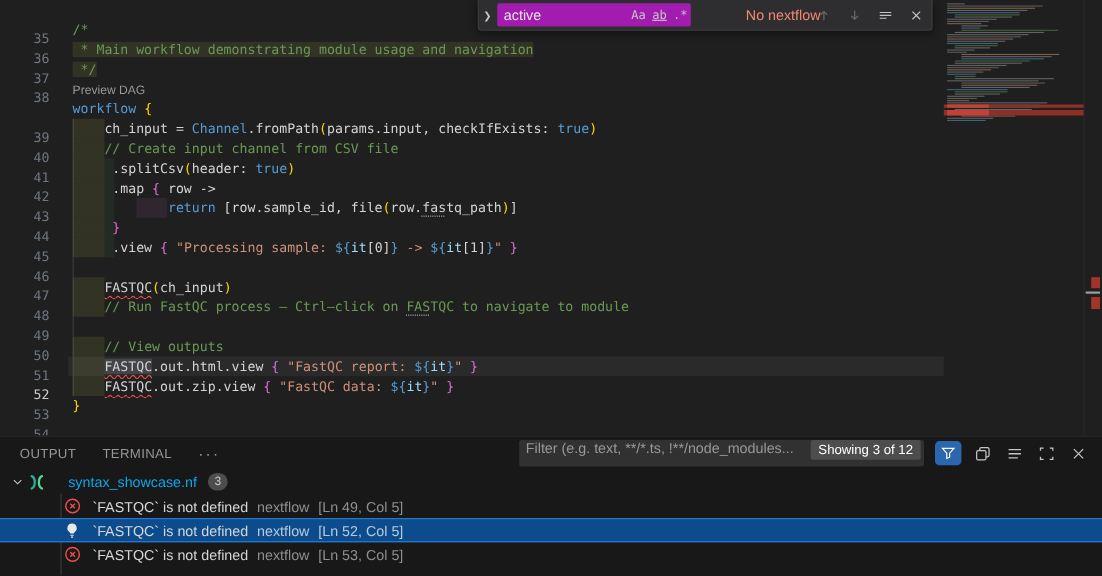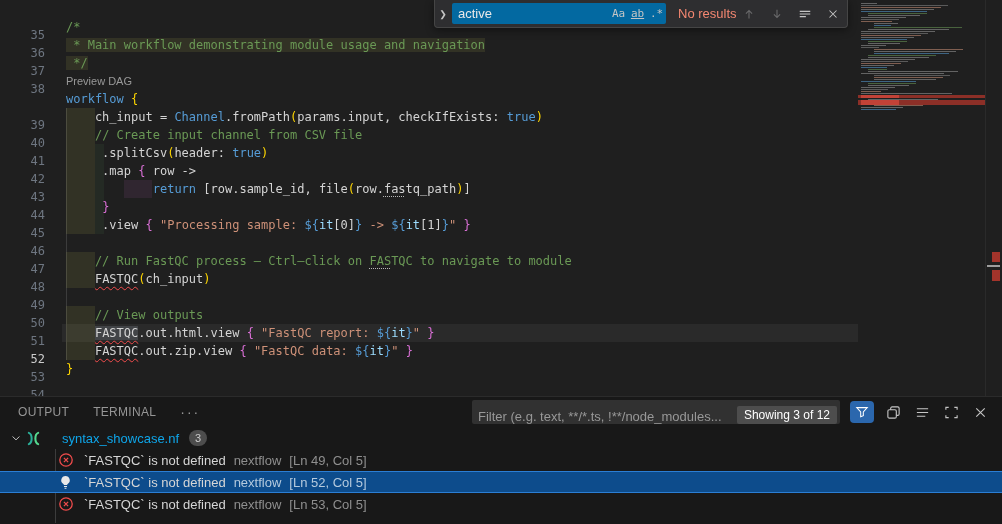--- a/index.html
+++ b/index.html
@@ -36,21 +36,21 @@
   .mm-err{position:absolute;left:0;width:127px;}
   .ruler{position:absolute;left:985px;top:0;width:17px;height:396px;border-left:1px solid rgba(255,255,255,0.05);}
   .ruler-mark{position:absolute;}
 
   
   .find{position:absolute;left:434px;top:0;width:414px;height:28px;background:#2e2e30;
         border:1px solid #454545;border-top:none;border-radius:0 0 4px 4px;
         box-shadow:0 2px 8px rgba(0,0,0,0.45);box-sizing:border-box;}
   .find-toggle{position:absolute;left:0;top:0;width:16px;height:100%;display:flex;align-items:center;
         justify-content:center;color:#c5c5c5;font-size:9px;cursor:pointer;}
-  .find-inputbox{position:absolute;left:17px;top:3px;width:214px;height:21px;background:#0369a1;
+  .find-inputbox{position:absolute;left:17px;top:3px;width:176px;height:21px;background:#a21caf;
         border-radius:2px;display:flex;align-items:center;}
   .find-inputbox input{flex:1;min-width:0;background:transparent;border:none;outline:none;color:#e8e8e8;
         font-family:"Liberation Sans",sans-serif;font-size:13px;padding:0 0 0 6px;}
   .find-opt{width:19px;text-align:center;color:#c5c5c5;font-size:11px;
         font-family:"DejaVu Sans Mono",monospace;cursor:pointer;}
   .find-opt u{text-decoration:underline;}
   .no-results{position:absolute;left:243px;top:0;line-height:28px;font-size:13px;color:#f48771;}
   .find-acts{position:absolute;right:5px;top:0;height:28px;display:flex;align-items:center;gap:9px;}
   .ic-btn{width:19px;height:20px;display:flex;align-items:center;justify-content:center;cursor:pointer;}
   .ic-btn.dis{opacity:.4;}
@@ -60,21 +60,21 @@
          border-top:1px solid #2b2b2b;box-sizing:border-box;}
   .panel-header{position:relative;height:30px;display:flex;align-items:center;padding-left:18px;gap:24px;}
   .ptab{height:28px;display:flex;align-items:center;gap:7px;font-size:12px;color:#969696;
         letter-spacing:.3px;cursor:pointer;}
   .ptab.active{color:#e7e7e7;box-shadow:inset 0 -1px 0 #cccccc;}
   .pbadge{background:#2d6cb5;color:#ffffff;font-size:11px;line-height:16px;padding:0 6px;
         border-radius:9px;font-weight:bold;}
   .pmore{color:#969696;font-size:14px;letter-spacing:2px;cursor:pointer;}
   .panel-actions{position:absolute;right:12px;top:3px;display:flex;align-items:center;gap:10px;}
   .filterbox{width:368px;height:24px;background:#313131;border-radius:2px;display:flex;
-        align-items:flex-end;box-sizing:border-box;padding:0 3px 0 0;}
+        align-items:flex-start;box-sizing:border-box;padding:0 3px 0 0;}
   .filterbox input{flex:1;min-width:0;background:transparent;border:none;outline:none;color:#cccccc;
         font-size:13px;padding:0 6px;font-family:"Liberation Sans",sans-serif;}
   .filterbox input::placeholder{color:#989898;opacity:1;}
   .showing{background:#4d4d4d;color:#ffffff;font-size:12px;line-height:18px;padding:0 7px;
         border-radius:2px;white-space:nowrap;}
   .funnel{width:24px;height:22px;background:#2b67ad;border-radius:4px;display:flex;
         align-items:center;justify-content:center;cursor:pointer;}
   .tree{position:relative;}
   .trow{position:relative;height:22px;display:flex;align-items:center;font-size:13px;cursor:pointer;}
   .trow .twist{width:16px;margin-left:8px;display:flex;justify-content:center;}
@@ -129,22 +129,22 @@
         <div class="code-line"><span class="codelens">Preview DAG</span></div>
         <div class="code-line"><span class="kw">workflow </span><span class="b1">{</span></div>
         <div class="code-line"><i class="iguide"></i><i class="tint t1"></i><span class="pl">    ch_input = </span><span class="kw">Channel</span><span class="pl">.fromPath</span><span class="b1">(</span><span class="pl">params.input, checkIfExists: </span><span class="kw">true</span><span class="b1">)</span></div>
         <div class="code-line"><i class="iguide"></i><i class="tint t1"></i><span class="pl">    </span><span class="cm">// Create input channel from CSV file</span></div>
         <div class="code-line"><i class="iguide"></i><i class="tint t1"></i><i class="tint t2"></i><span class="pl">     .splitCsv</span><span class="b1">(</span><span class="pl">header: </span><span class="kw">true</span><span class="b1">)</span></div>
         <div class="code-line"><i class="iguide"></i><i class="tint t1"></i><i class="tint t2"></i><span class="pl">     .map </span><span class="b2">{</span><span class="pl"> row -&gt;</span></div>
         <div class="code-line"><i class="iguide"></i><i class="tint t1"></i><i class="tint t2"></i><i class="tint t3"></i><span class="pl">            </span><span class="kw">return</span><span class="pl"> [row.sample_id, file</span><span class="b1">(</span><span class="pl">row.</span><span class="pl m-hint">fas</span><span class="pl">tq_path</span><span class="b1">)</span><span class="pl">]</span></div>
         <div class="code-line"><i class="iguide"></i><i class="tint t1"></i><i class="tint t2"></i><span class="pl">     </span><span class="b2">}</span></div>
         <div class="code-line"><i class="iguide"></i><i class="tint t1"></i><i class="tint t2"></i><span class="pl">     .view </span><span class="b2">{</span><span class="pl"> </span><span class="str">"Processing sample: </span><span class="itp">${</span><span class="iv">it</span><span class="pl">[0]</span><span class="itp">}</span><span class="str"> -&gt; </span><span class="itp">${</span><span class="iv">it</span><span class="pl">[1]</span><span class="itp">}</span><span class="str">"</span><span class="pl"> </span><span class="b2">}</span></div>
         <div class="code-line"><i class="iguide"></i></div>
+        <div class="code-line"><i class="iguide"></i><i class="tint t1"></i><span class="pl">    </span><span class="pl m-err">FASTQC</span><span class="b1">(</span><span class="pl">ch_input</span><span class="b1">)</span></div>
         <div class="code-line"><i class="iguide"></i><i class="tint t1"></i><span class="cm">    // Run FastQC process – Ctrl–click on </span><span class="cm m-hint">FAS</span><span class="cm">TQC to navigate to module</span></div>
-        <div class="code-line"><i class="iguide"></i><i class="tint t1"></i><span class="pl">    </span><span class="pl m-err">FASTQC</span><span class="b1">(</span><span class="pl">ch_input</span><span class="b1">)</span></div>
         <div class="code-line"><i class="iguide"></i></div>
         <div class="code-line"><i class="iguide"></i><i class="tint t1"></i><span class="pl">    </span><span class="cm">// View outputs</span></div>
         <div class="code-line cur"><i class="iguide"></i><i class="tint t1"></i><span class="pl">    </span><span class="pl m-err m-word">FASTQC</span><span class="pl">.out.html.view </span><span class="b2">{</span><span class="pl"> </span><span class="str">"FastQC report: </span><span class="itp">${</span><span class="iv">it</span><span class="itp">}</span><span class="str">"</span><span class="pl"> </span><span class="b2">}</span></div>
         <div class="code-line"><i class="iguide"></i><i class="tint t1"></i><span class="pl">    </span><span class="pl m-err">FASTQC</span><span class="pl">.out.zip.view </span><span class="b2">{</span><span class="pl"> </span><span class="str">"FastQC data: </span><span class="itp">${</span><span class="iv">it</span><span class="itp">}</span><span class="str">"</span><span class="pl"> </span><span class="b2">}</span></div>
         <div class="code-line"><span class="b1">}</span></div>
         <div class="code-line"></div>
       </div>
 
     <div class="minimap" id="minimap">
         <div class="mm-bar" style="left: 3px; top: 3px; width: 16px; background: rgb(155, 155, 155);"></div>
@@ -215,21 +215,21 @@
       </div>
 
     <div class="find">
       <div class="find-toggle">❯</div>
       <div class="find-inputbox">
         <input type="text" value="active" style="">
         <span class="find-opt">Aa</span>
         <span class="find-opt"><u>ab</u></span>
         <span class="find-opt">.*</span>
       </div>
-      <span class="no-results">No results</span>
+      <span class="no-results">No nextflow</span>
       <div class="find-acts">
         <div class="ic-btn dis">
           <svg width="14" height="14" viewBox="0 0 16 16">
               <path d="M8 13V4M4.5 7.5L8 4l3.5 3.5" stroke="#c5c5c5" stroke-width="1.2" fill="none"></path>
             </svg>
         </div>
         <div class="ic-btn dis">
           <svg width="14" height="14" viewBox="0 0 16 16">
               <path d="M8 3v9M4.5 8.5L8 12l3.5-3.5" stroke="#c5c5c5" stroke-width="1.2" fill="none"></path>
             </svg>

